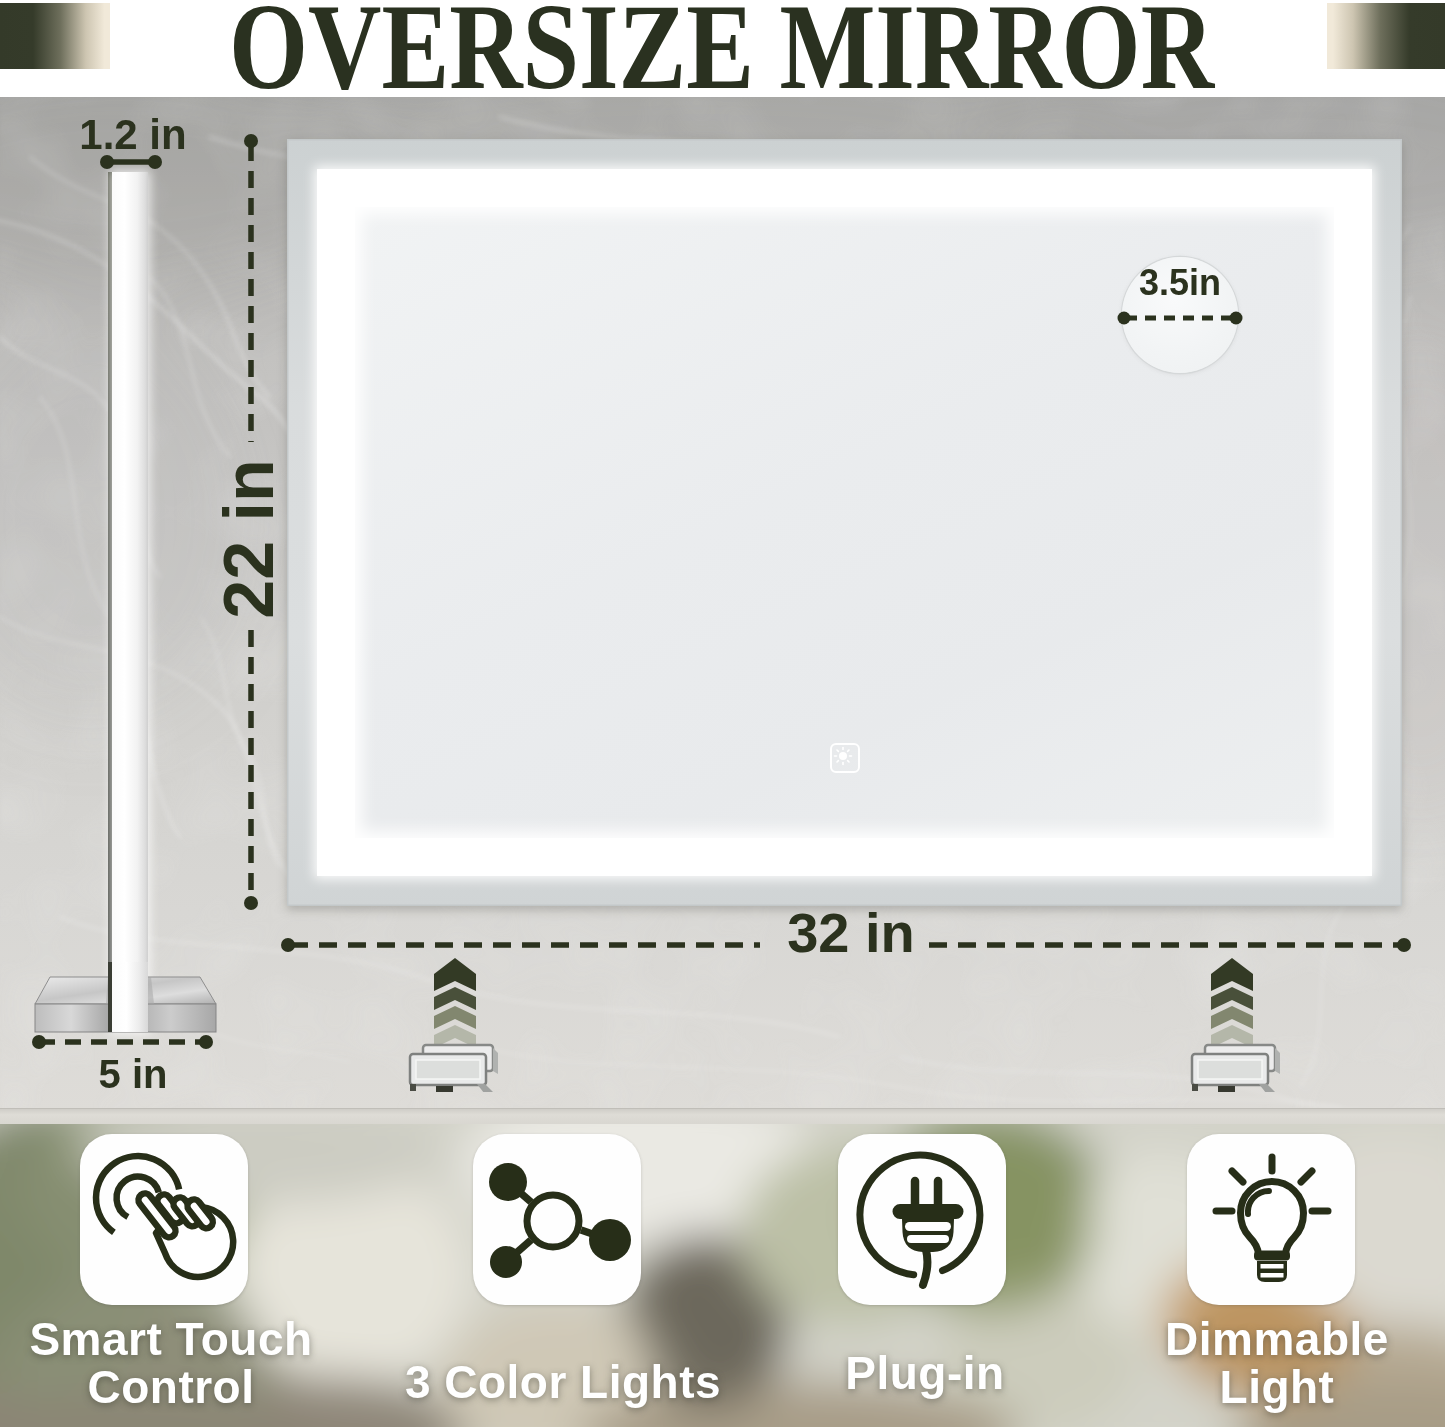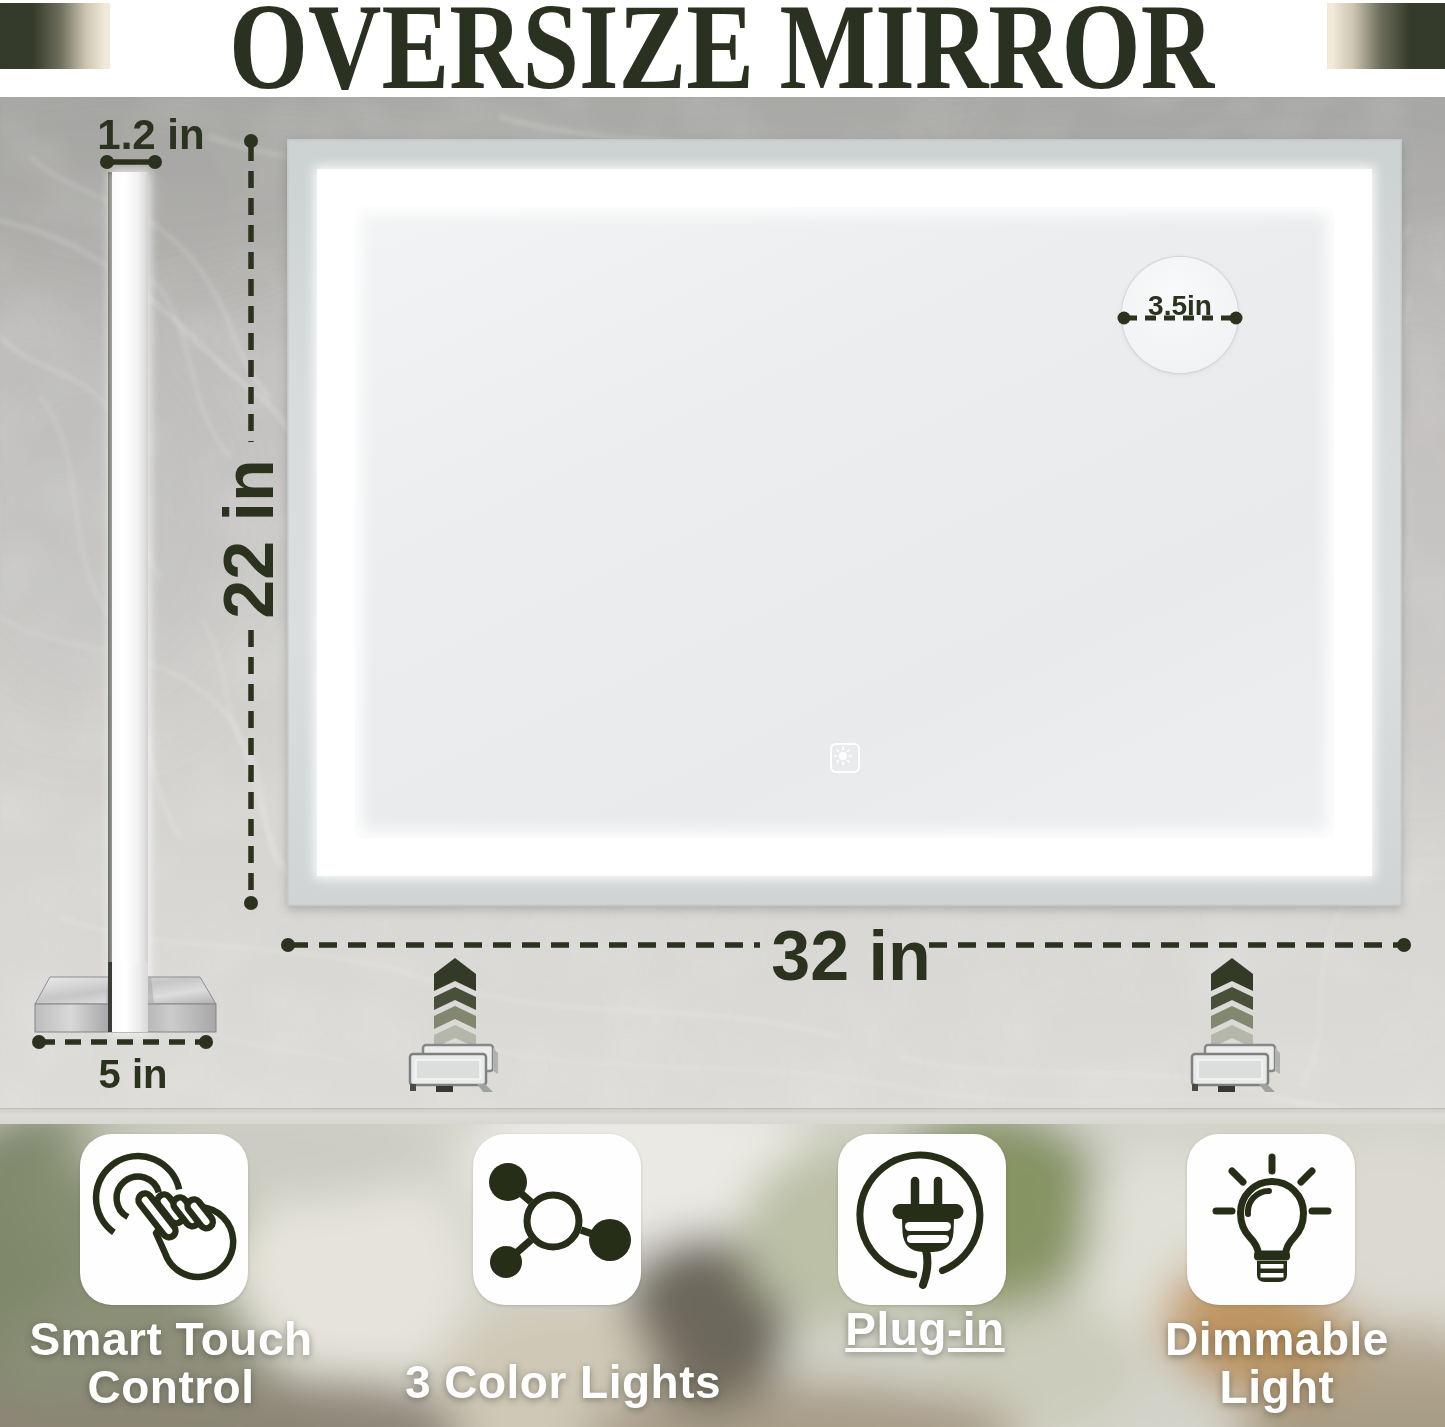--- a/index.html
+++ b/index.html
@@ -110,21 +110,21 @@
 <div class="abs" style="left:287px;top:139px;width:1115px;height:767px;background:linear-gradient(180deg,#ccd1d2 0%,#d9dcdd 35%,#dbdedf 65%,#d0d4d5 100%);box-shadow:inset 0 0 0 1.5px #c3c8c9, 0 4px 9px rgba(100,100,95,.35);">
 
   <div class="abs" style="left:30px;top:30px;right:30px;bottom:30px;background:#ffffff;box-shadow:0 0 11px 3px rgba(255,255,255,.9);">
 
     <div class="abs" style="left:38px;top:38px;right:38px;bottom:38px;background:linear-gradient(155deg,#f1f3f4 0%,#eaecee 45%,#e8eaec 70%,#edeff0 100%);box-shadow:inset 0 0 16px 7px rgba(255,255,255,.95);"></div>
   </div>
 </div>
 
 <div class="abs" style="left:1122px;top:257px;width:116px;height:116px;border-radius:50%;background:radial-gradient(circle at 45% 35%,#f9fafb 0%,#f2f4f5 55%,#eef0f1 100%);box-shadow:0 0 0 1.2px #d5d8d9, 0 1px 4px rgba(150,150,150,.25);"></div>
 
-<div class="abs dim" style="left:1122px;top:290px;width:116px;text-align:center;font-size:28px;">3.5in</div>
+<div class="abs dim" style="left:1122px;top:262px;width:116px;text-align:center;font-size:36px;">3.5in</div>
 <svg class="abs" style="left:1114px;top:308px;" width="132" height="20" viewBox="0 0 132 20">
 <line x1="12" y1="10" x2="120" y2="10" stroke="#2b321e" stroke-width="5" stroke-dasharray="11 8"></line>
 <circle cx="10" cy="10" r="6.5" fill="#2b321e"></circle>
     <circle cx="122" cy="10" r="6.5" fill="#2b321e"></circle>
 </svg>
 
 <div class="abs" style="left:830px;top:743px;width:26px;height:26px;border:2.5px solid #ffffff;border-radius:6px;"></div>
 <svg class="abs" style="left:833px;top:746px;" width="20" height="20" viewBox="0 0 20 20">
 <circle cx="10" cy="10" r="4" fill="#ffffff"></circle>
 <g stroke="#ffffff" stroke-width="1.6" stroke-linecap="round">
@@ -160,21 +160,21 @@
         <stop offset="0.45" stop-color="#9d9d9d"></stop>
         <stop offset="0.75" stop-color="#cccccc"></stop>
         <stop offset="1" stop-color="#a7a7a7"></stop>
 </linearGradient>
 </defs>
 </svg>
 
 <div class="abs" style="left:108px;top:962px;width:3.5px;height:70px;background:#3a3d34;"></div>
 <div class="abs" style="left:111.5px;top:962px;width:36px;height:70px;background:linear-gradient(90deg,#fbfbfb,#ffffff 40%,#ececec 75%,#d8d8d8);"></div>
 
-<div class="abs dim" style="left:88px;top:114px;width:126px;text-align:center;font-size:42px;line-height:42px;">1.2 in</div>
+<div class="abs dim" style="left:70px;top:114px;width:126px;text-align:center;font-size:42px;line-height:42px;">1.2 in</div>
 
 <svg class="abs" style="left:98px;top:152px;" width="66" height="20" viewBox="0 0 66 20">
 <line x1="9" y1="10" x2="57" y2="10" stroke="#2b321e" stroke-width="5.5"></line>
 <circle cx="9" cy="10" r="7" fill="#2b321e"></circle>
     <circle cx="57" cy="10" r="7" fill="#2b321e"></circle>
 </svg>
 
 <svg class="abs" style="left:240px;top:130px;" width="22" height="786" viewBox="0 0 22 786">
 <line x1="11" y1="14" x2="11" y2="312" stroke="#2b321e" stroke-width="5.5" stroke-dasharray="17 10"></line>
 <line x1="11" y1="500" x2="11" y2="772" stroke="#2b321e" stroke-width="5.5" stroke-dasharray="17 10"></line>
@@ -194,21 +194,21 @@
 
 <div class="abs dim" style="left:63px;top:1049px;width:140px;text-align:center;font-size:40px;line-height:50px;">5 in</div>
 
 <svg class="abs" style="left:278px;top:934px;" width="1140" height="22" viewBox="0 0 1140 22">
 <line x1="12" y1="11" x2="482" y2="11" stroke="#2b321e" stroke-width="5.5" stroke-dasharray="18 11"></line>
 <line x1="651" y1="11" x2="1126" y2="11" stroke="#2b321e" stroke-width="5.5" stroke-dasharray="18 11"></line>
 <circle cx="10" cy="11" r="7" fill="#2b321e"></circle>
     <circle cx="1126" cy="11" r="7" fill="#2b321e"></circle>
 </svg>
 
-<div class="abs dim" style="left:751px;top:921px;width:200px;text-align:center;font-size:70px;line-height:70px;">32 in</div>
+<div class="abs dim" style="left:751px;top:898px;width:200px;text-align:center;font-size:56px;line-height:70px;">32 in</div>
 
 <svg class="abs" style="left:430px;top:954px;" width="50" height="100" viewBox="0 0 50 100">
 <polygon points="25,4 46,20 46,37 25,27 4,37 4,20" fill="#333a25"></polygon>
 <polygon points="4,43 25,33 46,43 46,56 25,46 4,56" fill="#49503a"></polygon>
 <polygon points="4,62 25,52 46,62 46,75 25,65 4,75" fill="#82876f"></polygon>
 <polygon points="4,81 25,71 46,81 46,94 25,84 4,94" fill="#b4b7a9"></polygon>
 </svg>
 
 <svg class="abs" style="left:406px;top:1042px;" width="92" height="50" viewBox="0 0 92 50">
 <rect x="17" y="3" width="70" height="26" rx="3" fill="#ececec" stroke="#878987" stroke-width="2.5"></rect>
@@ -278,21 +278,21 @@
 <g stroke="#272e18" stroke-width="8.5" stroke-linecap="round">
 <line x1="77" y1="47" x2="77" y2="70"></line>
 <line x1="100" y1="47" x2="100" y2="70"></line>
 </g>
 <path d="M 62,70 L 118,70 A 7.5,7.5 0 0 1 118,85 L 116,85 L 115.5,98 Q 114.5,117 95,118 L 85,118 Q 65.5,117 64.5,98 L 64,85 L 62,85 A 7.5,7.5 0 0 1 62,70 Z" fill="#272e18"></path>
 <path d="M 88,116 C 91,128 89,140 85,151" fill="none" stroke="#272e18" stroke-width="8" stroke-linecap="round"></path>
 <rect x="67" y="88" width="46" height="9" rx="4.5" fill="#ffffff"></rect>
 <rect x="69" y="101" width="42" height="8" rx="4" fill="#ffffff"></rect>
 </svg>
 
-<div class="lbl" style="left:725px;top:1305px;width:400px;text-decoration:underline;">Plug-in</div>
+<div class="lbl" style="left:725px;top:1349px;width:400px;">Plug-in</div>
 
 <div class="card" style="left:1187px;top:1134px;"></div>
 
 <svg class="abs" style="left:1187px;top:1134px;" width="168" height="171" viewBox="0 0 168 171">
 <g stroke="#272e18" stroke-width="7" stroke-linecap="round" fill="none">
 <line x1="85" y1="23" x2="85" y2="37"></line>
 <line x1="45" y1="37" x2="56" y2="48"></line>
 <line x1="125" y1="37" x2="114" y2="48"></line>
 <line x1="29" y1="77" x2="45" y2="77"></line>
 <line x1="125" y1="77" x2="141" y2="77"></line>

